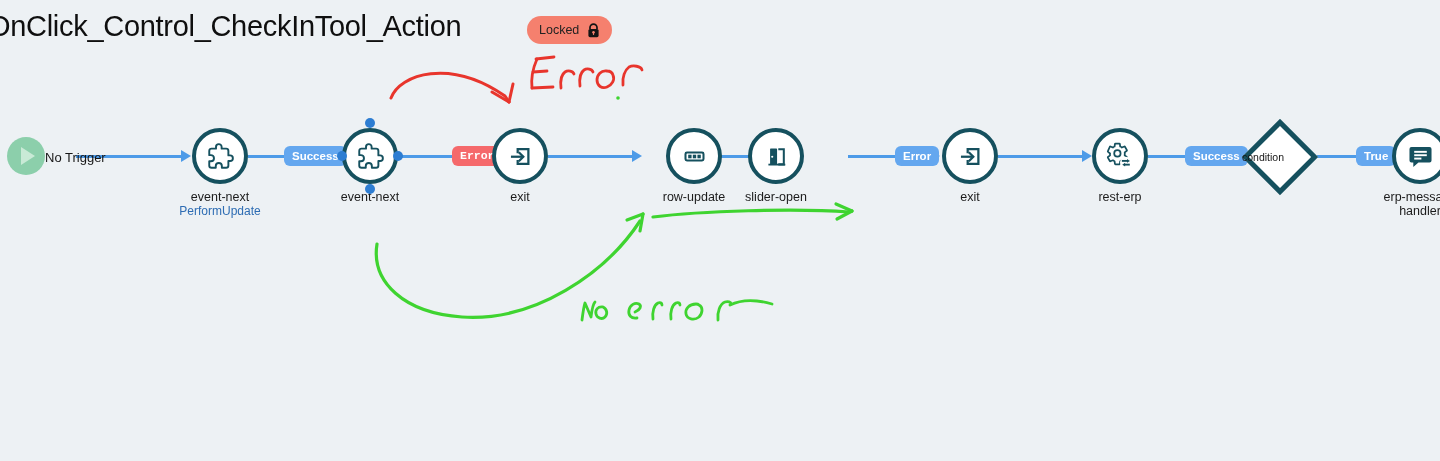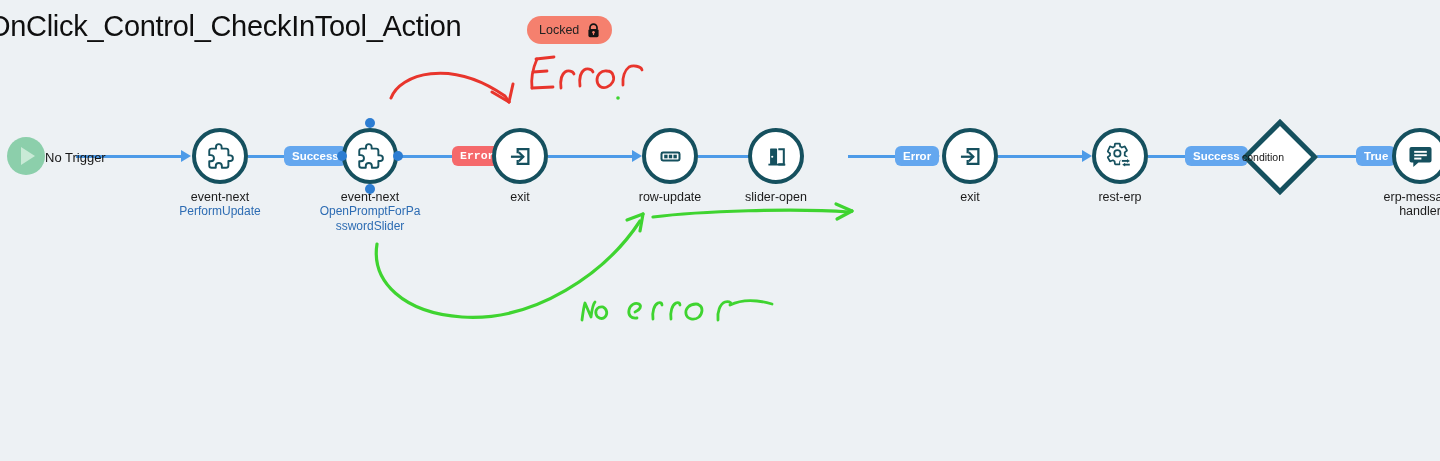--- a/index.html
+++ b/index.html
@@ -101,40 +101,39 @@
   <a class="nlink">PerformUpdate</a>
 </div>
 
 <div class="node" style="left:310px">
   <div class="circle">
     <svg width="27" height="27" viewBox="0 0 24 24" fill="none" stroke="#15505e" stroke-width="1.7" stroke-linejoin="round">
       <path d="M20.5 11H19V7c0-1.1-.9-2-2-2h-4V3.5a2.5 2.5 0 0 0-5 0V5H4c-1.1 0-1.99.9-1.99 2v3.8H3.5c1.49 0 2.7 1.21 2.7 2.7s-1.21 2.7-2.7 2.7H2V20c0 1.1.9 2 2 2h3.8v-1.5c0-1.49 1.21-2.7 2.7-2.7 1.49 0 2.7 1.21 2.7 2.7V22H17c1.1 0 2-.9 2-2v-4h1.5a2.5 2.5 0 0 0 0-5z"></path>
     </svg>
   </div>
   <div class="nlabel">event-next</div>
-  <a class="nlink">OpenPromptForPasswordSlider</a>
 </div>
 
 <div class="handle" style="left:365px;top:118px"></div>
 <div class="handle" style="left:337px;top:151px"></div>
 <div class="handle" style="left:393px;top:151px"></div>
 <div class="handle" style="left:365px;top:184px"></div>
 
 <div class="node" style="left:460px">
   <div class="circle">
     <svg width="27" height="27" viewBox="0 0 24 24" fill="none" stroke="#15505e" stroke-width="2">
       <path d="M9.5 9V5.5H19v13H9.5V15"></path>
         <path d="M3.5 12.2h11"></path>
         <path d="M10.5 8.2l4 4-4 4"></path>
     </svg>
   </div>
   <div class="nlabel">exit</div>
 </div>
 
-<div class="node" style="left:610px">
+<div class="node" style="left:634px">
   <div class="circle">
     <svg width="27" height="27" viewBox="0 0 24 24">
       <rect x="4" y="8.4" width="16" height="7.2" rx="1.3" fill="none" stroke="#15505e" stroke-width="1.8"></rect>
       <rect x="6.4" y="10.4" width="3" height="3.2" fill="#15505e"></rect>
       <rect x="10.5" y="10.4" width="3" height="3.2" fill="#15505e"></rect>
       <rect x="14.6" y="10.4" width="3" height="3.2" fill="#15505e"></rect>
     </svg>
   </div>
   <div class="nlabel">row-update</div>
 </div>

